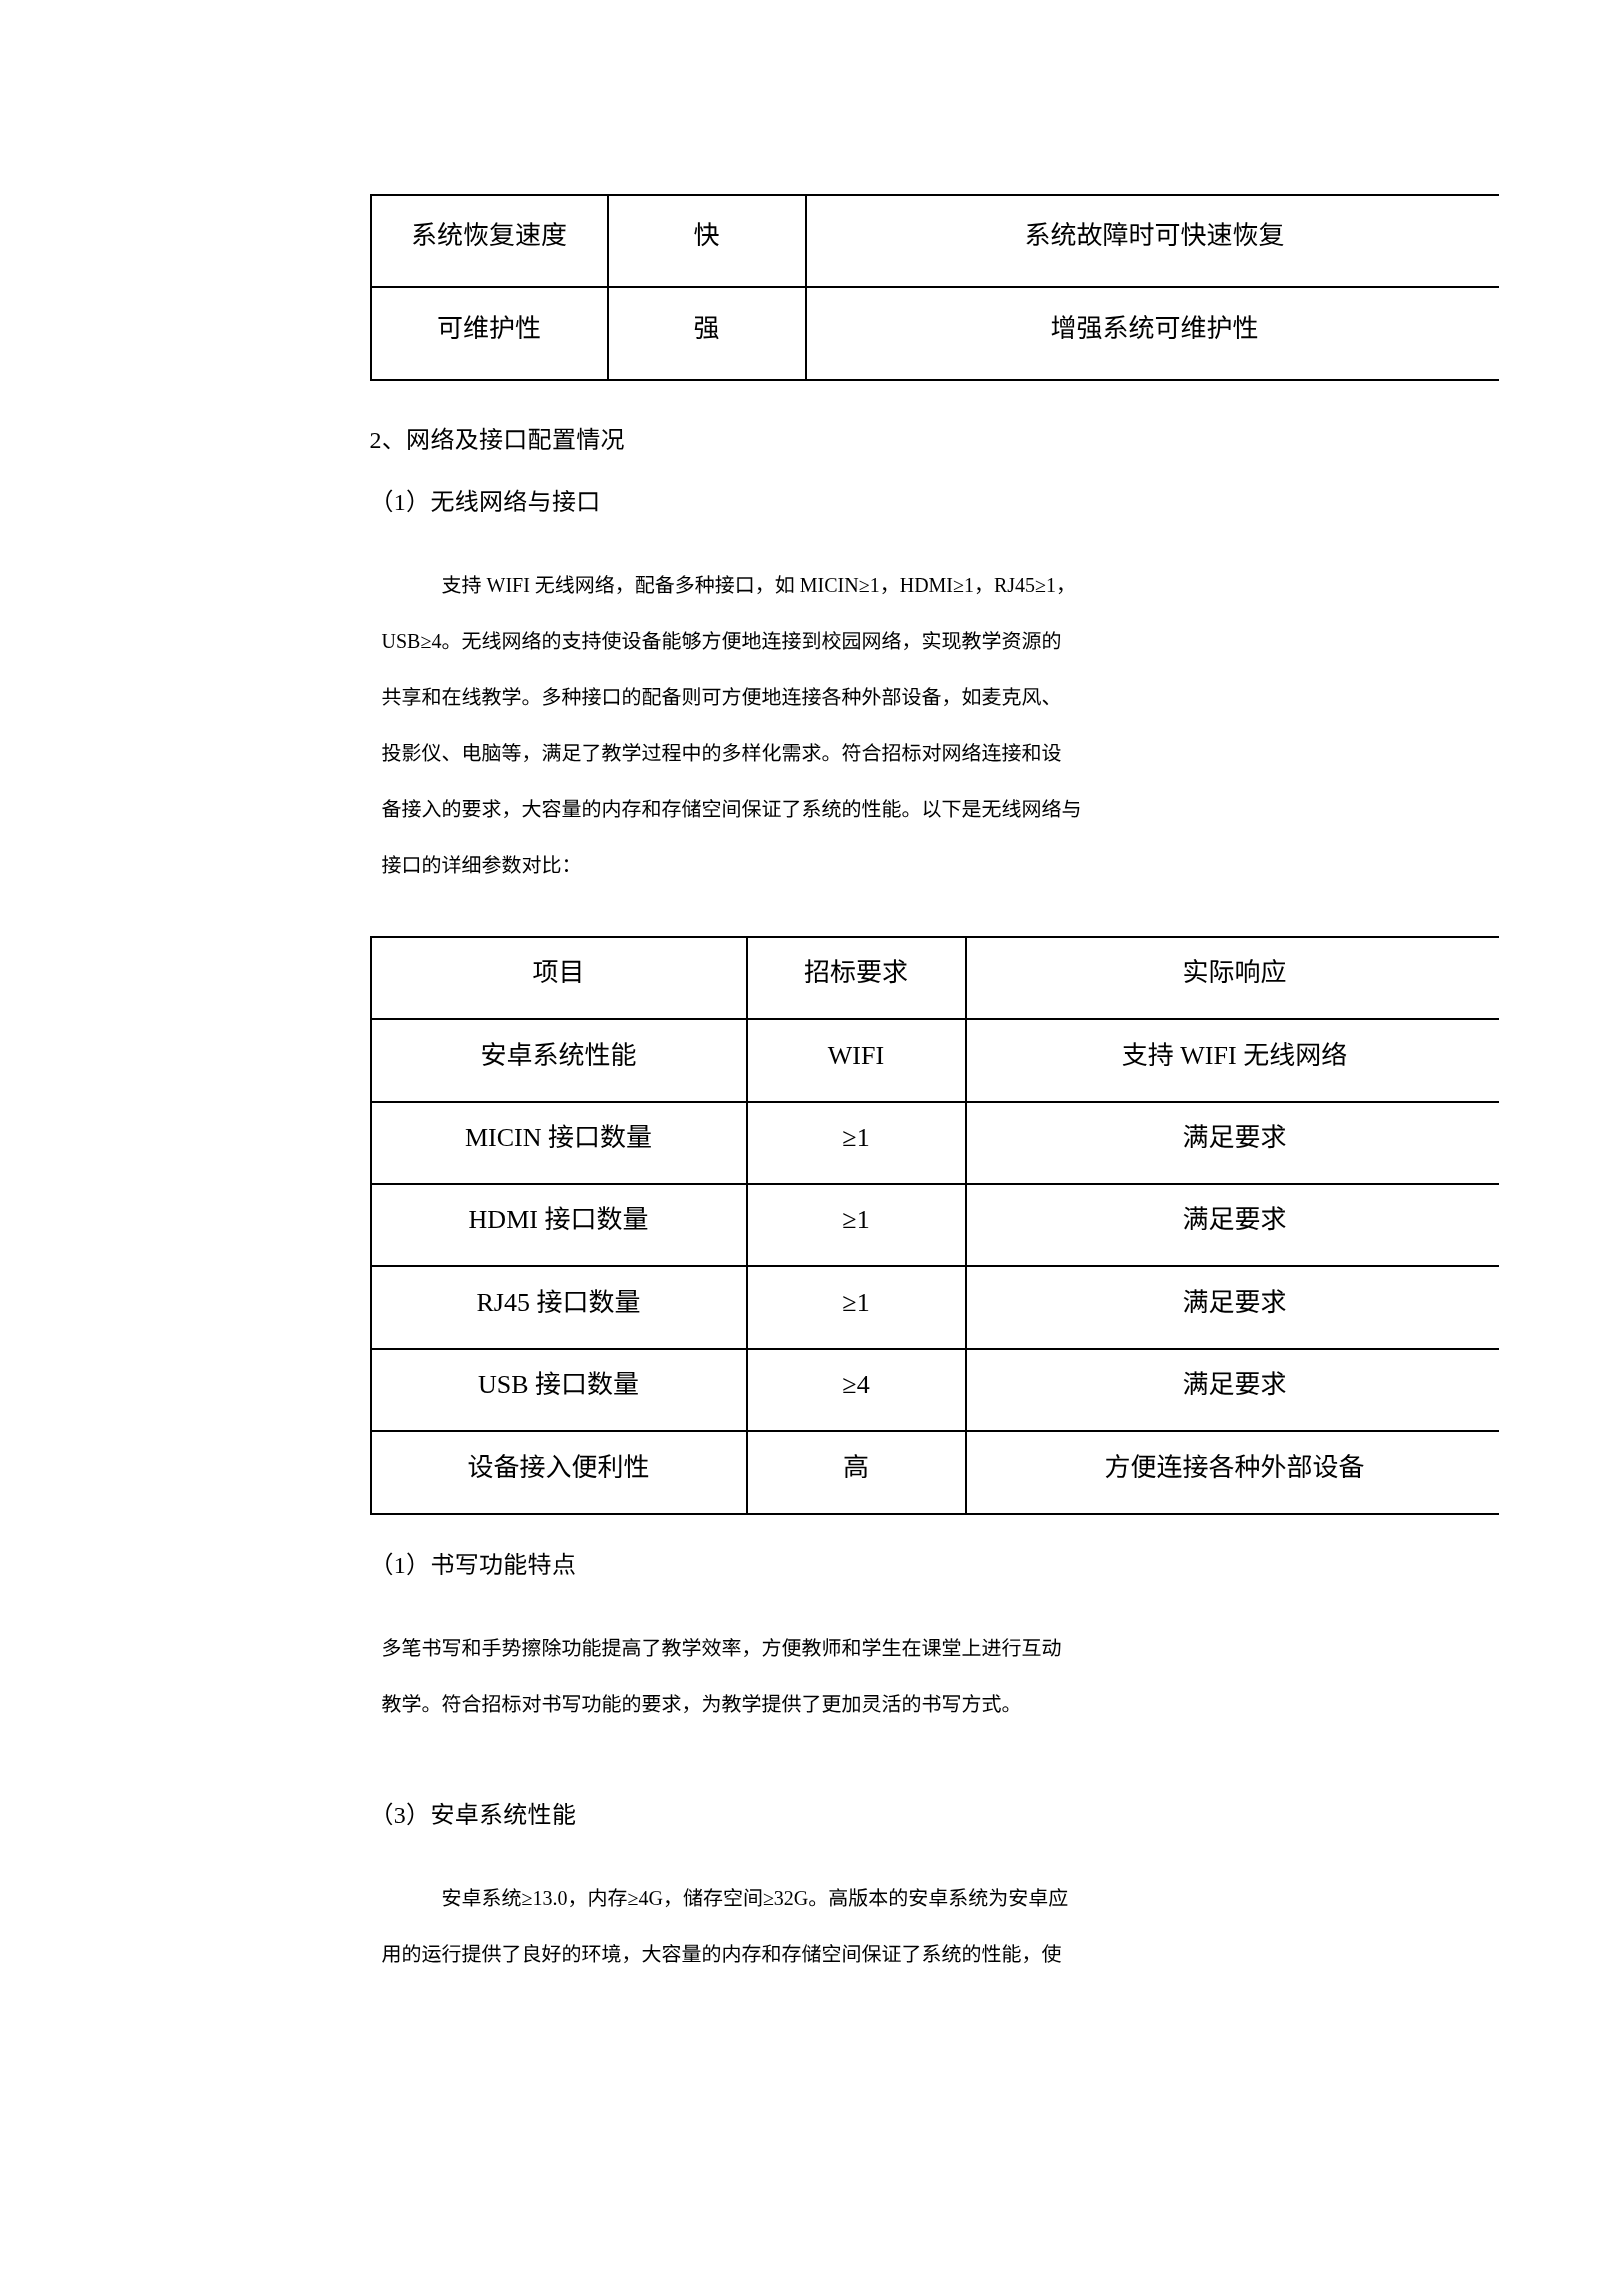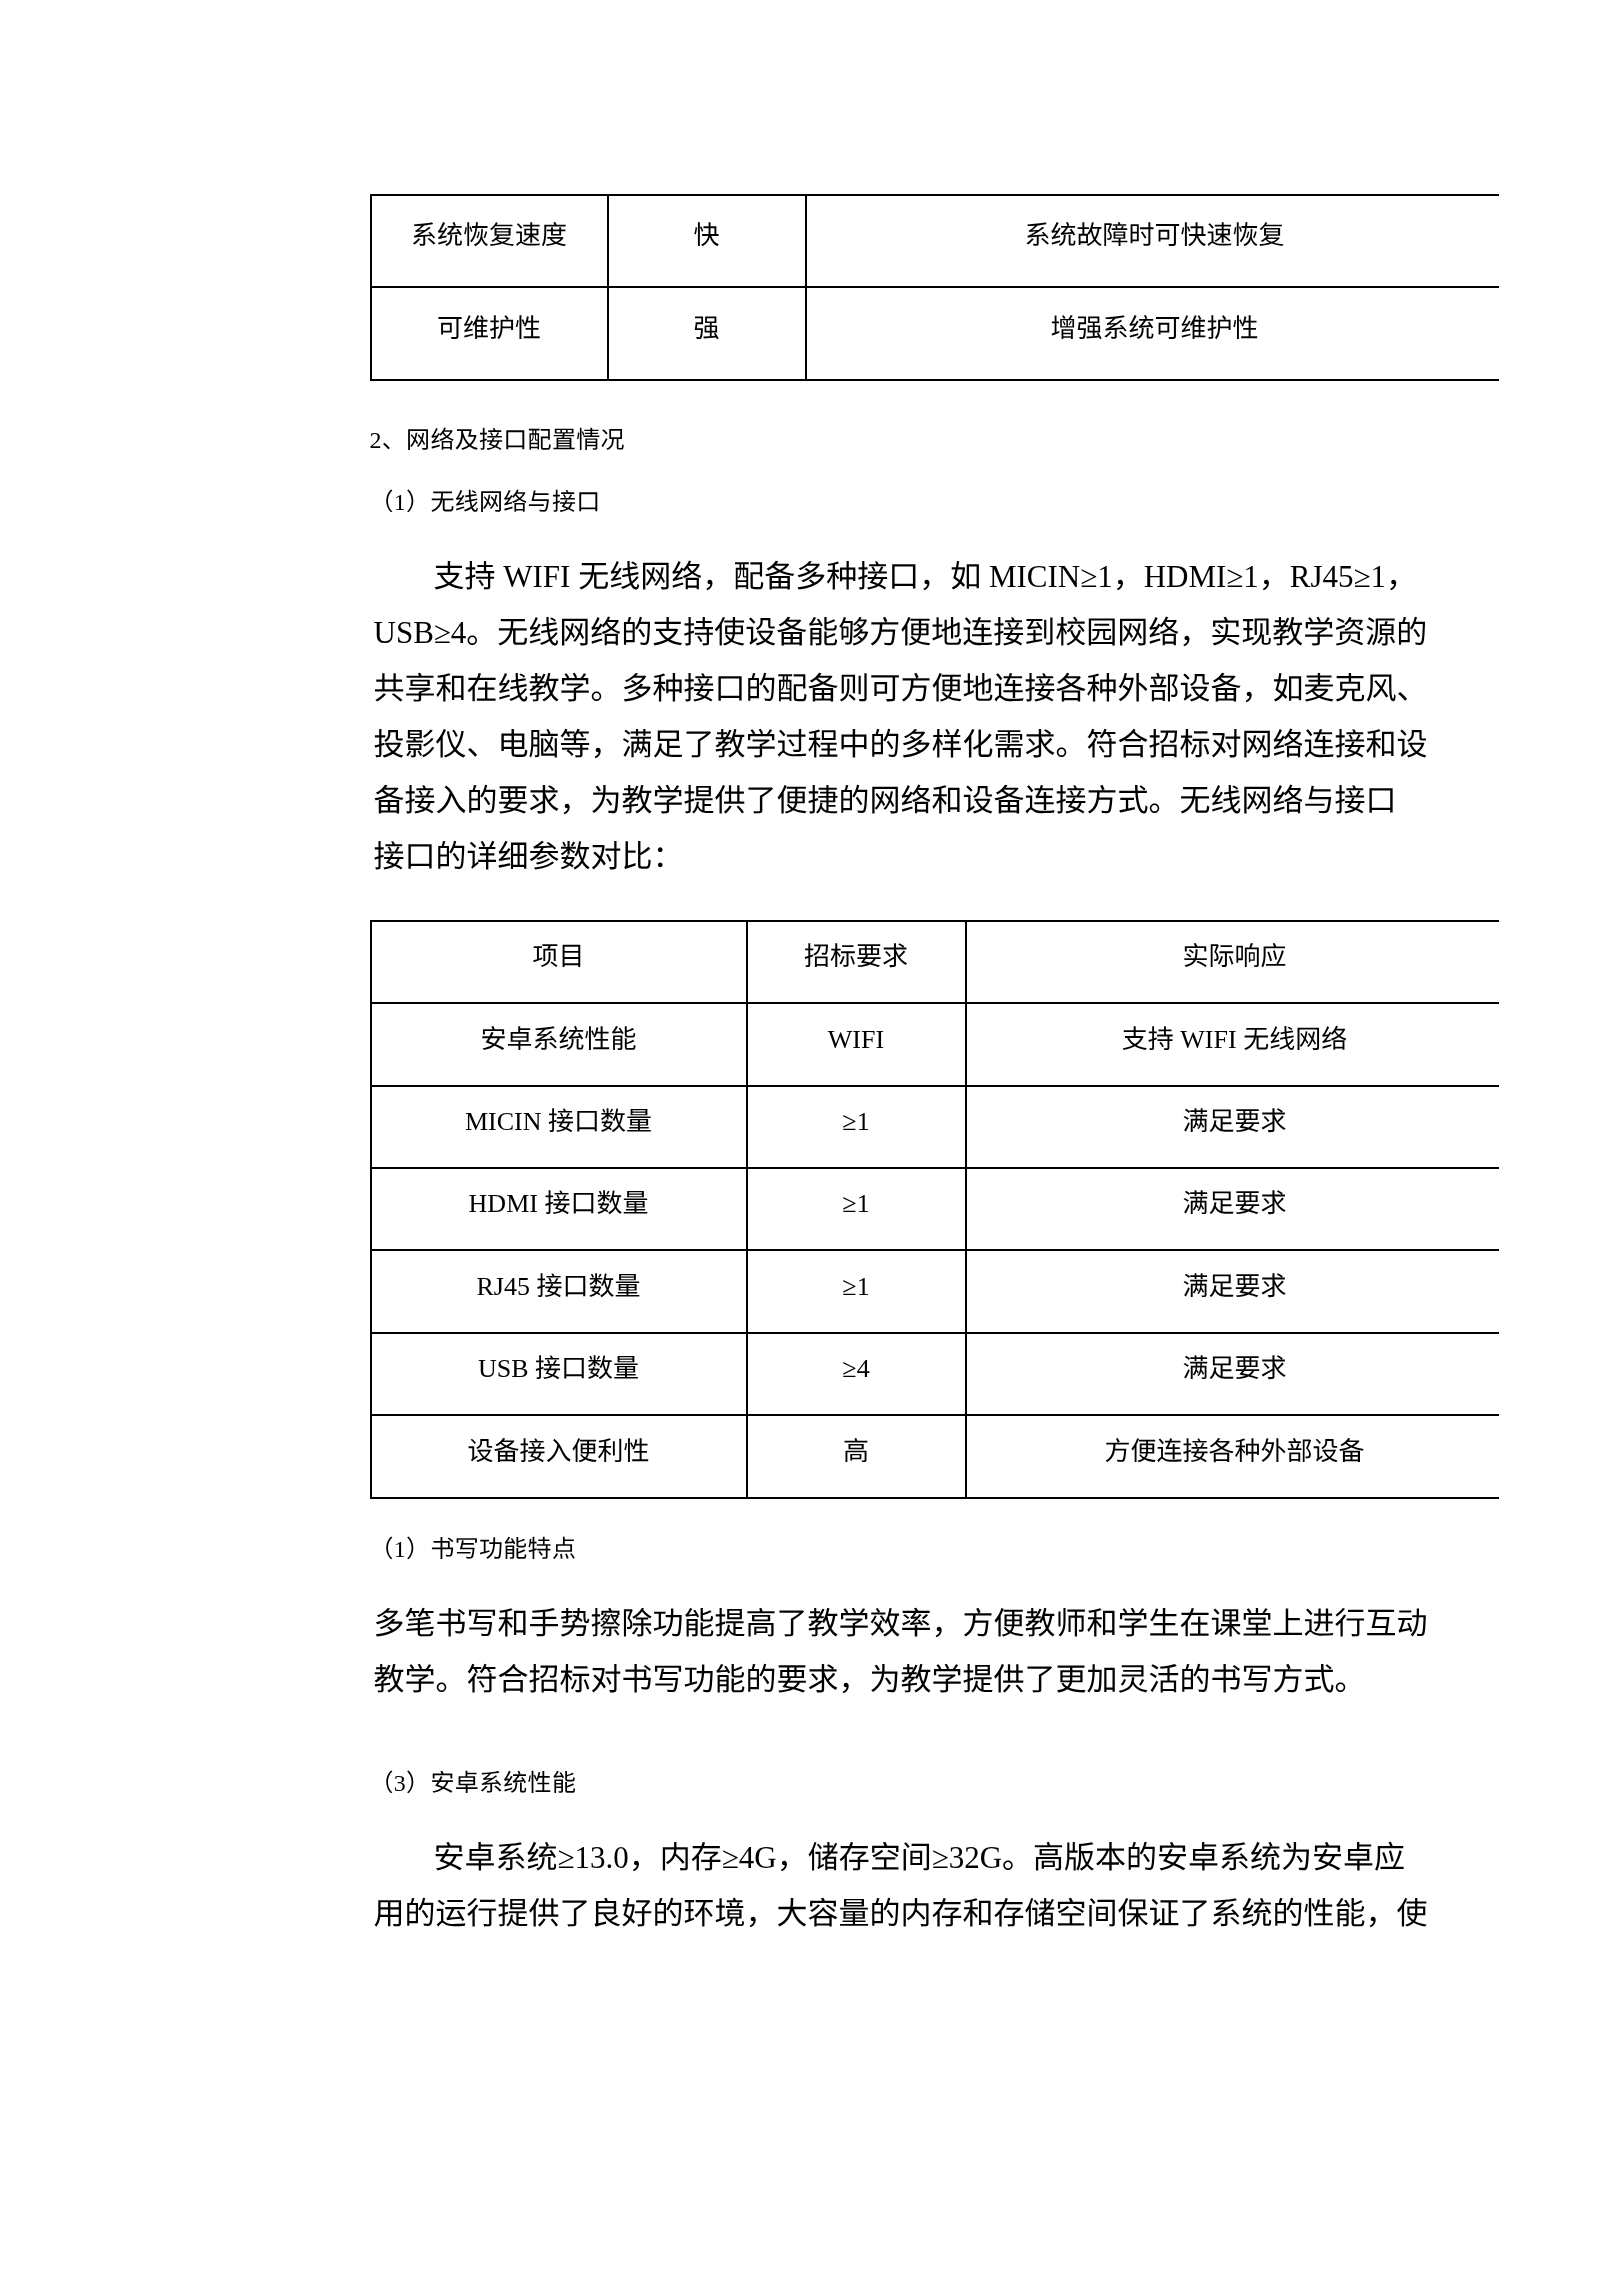--- a/index.html
+++ b/index.html
@@ -57,23 +57,23 @@
   
   .heading {
     font-size: 24px;
     line-height: 1.0;
     margin: 0;
     padding: 0;
     letter-spacing: 0.3px;
     white-space: nowrap;
   }
   .para {
-    font-size: 31px;
+    font-size: 20px;
     line-height: 56px;
-    margin: 4px;
+    margin: 12px;
     padding: 0;
     text-align: justify;
     text-justify: inter-ideograph;
     letter-spacing: 0px;
   }
   .para .ln {
     display: block;
     white-space: nowrap;
   }
   .indent2 { padding-left: 60px; }
@@ -117,21 +117,21 @@
 
     <div class="heading">（1）无线网络与接口</div>
 
     <div class="gap-sm"></div>
 
     <div class="para">
       <span class="ln indent2">支持 WIFI 无线网络，配备多种接口，如 MICIN≥1，HDMI≥1，RJ45≥1，</span>
       <span class="ln">USB≥4。无线网络的支持使设备能够方便地连接到校园网络，实现教学资源的</span>
       <span class="ln">共享和在线教学。多种接口的配备则可方便地连接各种外部设备，如麦克风、</span>
       <span class="ln">投影仪、电脑等，满足了教学过程中的多样化需求。符合招标对网络连接和设</span>
-      <span class="ln">备接入的要求，为教学提供了便捷的网络和设备连接方式。无线网络与接口</span>
+      <span class="ln">备接入的要求，大容量的内存和存储空间保证了系统的性能。以下是无线网络与</span>
       <span class="ln">接口的详细参数对比：</span>
     </div>
 
     <div class="gap-sm"></div>
 
     <table class="doc-table t2">
       <colgroup>
           <col class="c1">
           <col class="c2">
           <col class="c3">

